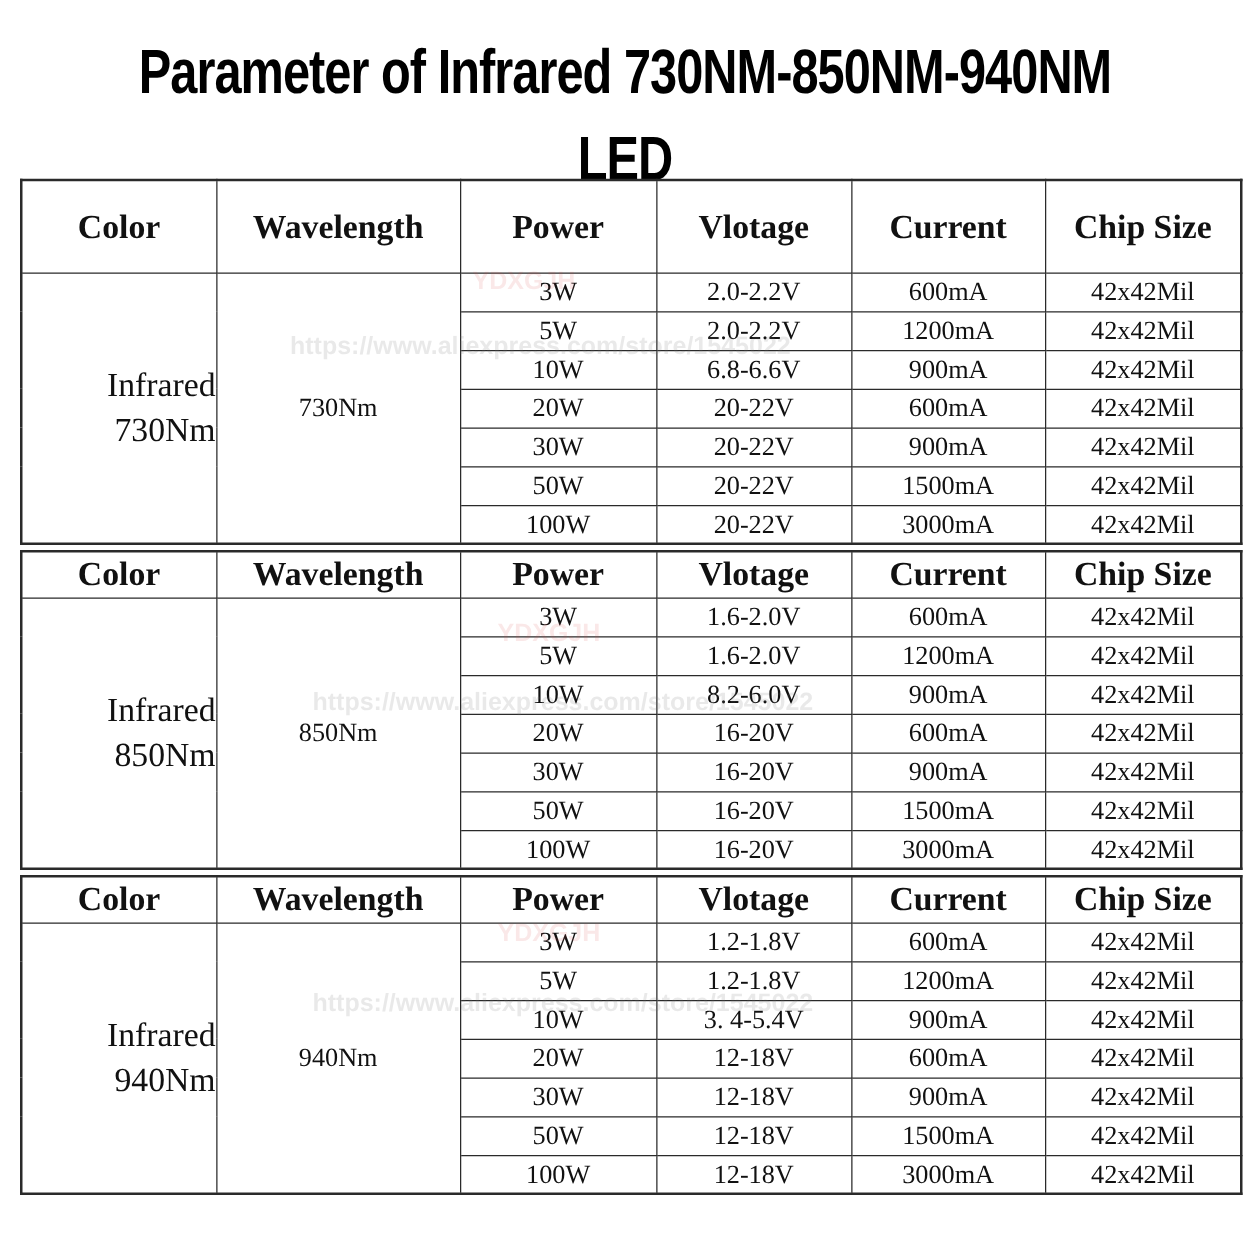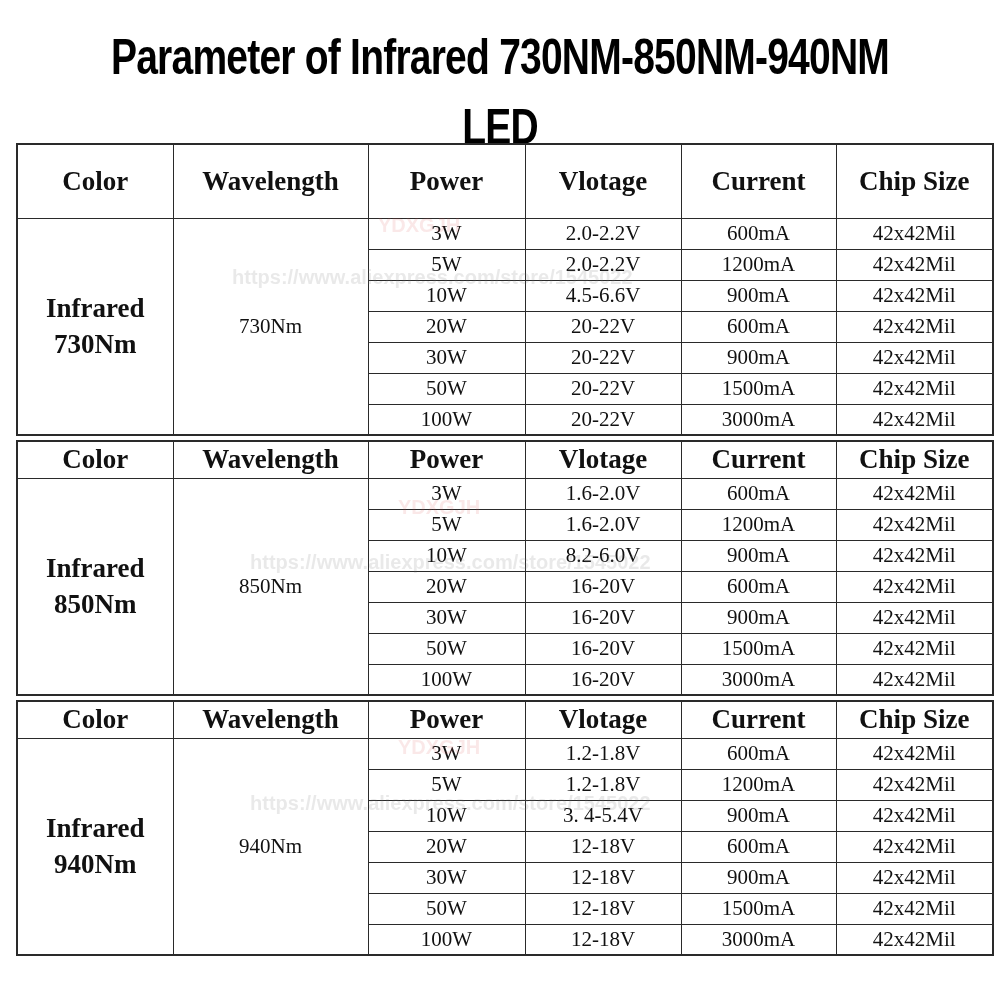--- a/index.html
+++ b/index.html
@@ -18,21 +18,21 @@
     border-collapse: collapse; table-layout: fixed;
     border: 2px solid #2a2a2a;
     padding-left: 31px;
   }
   .spec-table td, .spec-table th {
     border: 1.5px solid #2a2a2a; text-align: center; vertical-align: middle;
     padding: 0; overflow: hidden; white-space: nowrap;
   }
   .spec-table th { font-weight: bold; font-size: 27px; }
   .spec-table td { font-size: 21px; }
-  .spec-table td.color-cell { font-weight: bold; font-size: 27px; line-height: 36px; white-space: normal; }
+  .spec-table td.color-cell { font-weight: normal; font-size: 27px; line-height: 36px; white-space: normal; text-align: right; }
   .spec-table td.wl-cell { font-size: 21px; }
 
   #t1 { top: 143px; }
   #t2 { top: 440px; }
   #t3 { top: 700px; }
   #t1 tr.head { height: 74px; }
   #t2 tr.head, #t3 tr.head { height: 37px; }
   tr.row { height: 31px; }
 
   col.c1 { width: 156px; } col.c2 { width: 195px; } col.c3 { width: 157px; }
@@ -80,21 +80,21 @@
     <td>42x42Mil</td>
   </tr>
   <tr class="row">
     <td>5W</td>
     <td>2.0-2.2V</td>
     <td>1200mA</td>
     <td>42x42Mil</td>
   </tr>
   <tr class="row">
     <td>10W</td>
-    <td>4.5-6.6V</td>
+    <td>6.8-6.6V</td>
     <td>900mA</td>
     <td>42x42Mil</td>
   </tr>
   <tr class="row">
     <td>20W</td>
     <td>20-22V</td>
     <td>600mA</td>
     <td>42x42Mil</td>
   </tr>
   <tr class="row">

